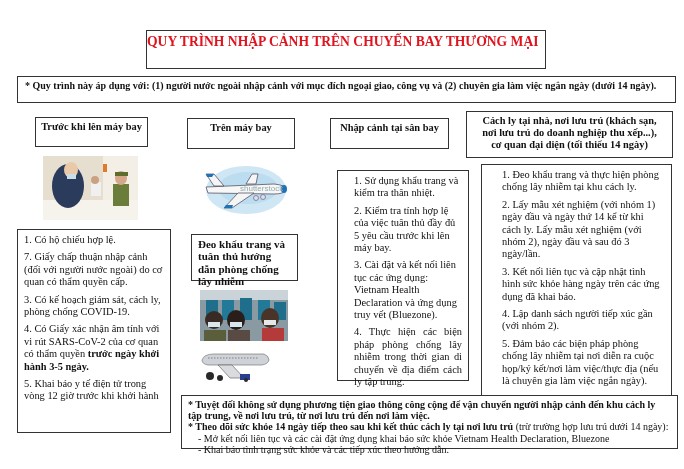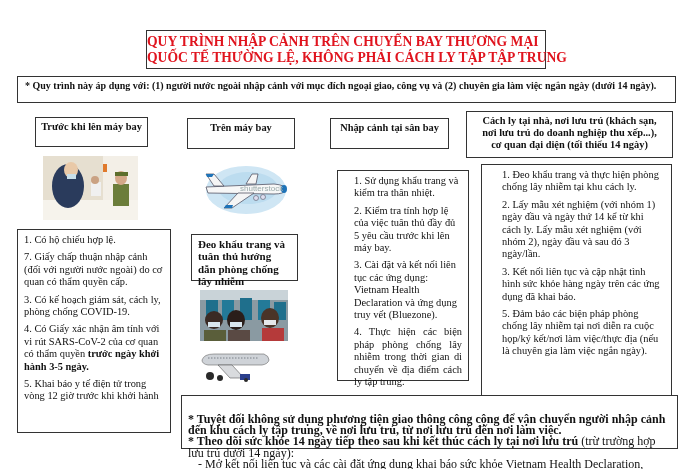--- a/index.html
+++ b/index.html
@@ -16,33 +16,32 @@
   .h4 { left: 466px; top: 111px; width: 207px; height: 47px; padding-top: 3px; }
   .list { font-size: 10.4px; line-height: 12.4px; padding: 4px 6px; }
   .list p { margin-bottom: 5px; }
   .list b { font-weight: bold; }
   .l1 { left: 17px; top: 229px; width: 154px; height: 204px; }
   .l3 { left: 337px; top: 170px; width: 132px; height: 211px; padding-left: 16px; }
   .l3 p { text-align: left; }
   .l3 p.just { text-align: justify; }
   .l4 { left: 481px; top: 164px; width: 191px; height: 233px; padding-left: 20px; }
   .t2 { left: 191px; top: 234px; width: 107px; height: 47px; font-size: 11px; line-height: 12.4px; padding: 3px 6px; font-weight: bold; }
-  .bottom { left: 181px; top: 395px; width: 497px; height: 54px; padding: 18px 6px; font-size: 12px; line-height: 11.2px; }
+  .bottom { left: 181px; top: 395px; width: 497px; height: 54px; padding: 3px 6px; font-size: 10px; line-height: 11.2px; }
   .bottom .b { font-weight: bold; }
   .bottom .sub { padding-left: 10px; }
   .img { position: absolute; overflow: hidden; }
   .photo1 { left: 43px; top: 156px; width: 95px; height: 64px; background: linear-gradient(180deg,#d8d4c8 0%,#e8e2d6 35%,#cfc5b0 60%,#efe9dc 100%); }
   .cabin { left: 200px; top: 290px; width: 88px; height: 51px; background: linear-gradient(180deg,#7e8f98 0%,#8aa2ad 40%,#5d6f79 100%); }
 </style>
 </head>
 <body>
 
 <div class="box title-box">
   <div class="title-line">QUY TRÌNH NHẬP CẢNH TRÊN CHUYẾN BAY THƯƠNG MẠI</div>
-  <div class="title-line">QUỐC TẾ THƯỜNG LỆ, KHÔNG PHẢI CÁCH LY TẬP TẬP TRUNG</div>
 </div>
 
 <div class="box scope-box">* Quy trình này áp dụng với: (1) người nước ngoài nhập cảnh với mục đích ngoại giao, công vụ và (2) chuyên gia làm việc ngắn ngày (dưới 14 ngày).</div>
 
 <div class="box hdr h1">Trước khi lên máy bay</div>
 <div class="box hdr h2">Trên máy bay</div>
 <div class="box hdr h3">Nhập cảnh tại sân bay</div>
 <div class="box hdr h4">
   <div>Cách ly tại nhà, nơi lưu trú (khách sạn,</div>
   <div>nơi lưu trú do doanh nghiệp thu xếp...),</div>
@@ -130,20 +129,21 @@
   <p>1. Sử dụng khẩu trang và kiểm tra thân nhiệt.</p>
   <p>2. Kiểm tra tính hợp lệ của việc tuân thủ đầy đủ 5 yêu cầu trước khi lên máy bay.</p>
   <p>3. Cài đặt và kết nối liên tục các ứng dụng: Vietnam Health Declaration và ứng dụng truy vết (Bluezone).</p>
   <p class="just">4. Thực hiện các biện pháp phòng chống lây nhiễm trong thời gian di chuyển về địa điểm cách ly tập trung.</p>
 </div>
 
 <div class="box list l4">
   <p>1. Đeo khẩu trang và thực hiện phòng chống lây nhiễm tại khu cách ly.</p>
   <p>2. Lấy mẫu xét nghiệm (với nhóm 1) ngày đầu và ngày thứ 14 kể từ khi cách ly.  Lấy mẫu xét nghiệm (với nhóm 2), ngày đầu và sau đó 3 ngày/lần.</p>
   <p>3. Kết nối liên tục và cập nhật tình hình sức khỏe hàng ngày trên các ứng dụng đã khai báo.</p>
+  <p>4. Lập danh sách người tiếp xúc gần (với nhóm 2).</p>
   <p>5. Đảm bảo các biện pháp phòng chống lây nhiễm tại nơi diễn ra cuộc họp/ký kết/nơi làm việc/thực địa (nếu là chuyên gia làm việc ngắn ngày).</p>
 </div>
 
 <div class="box bottom">
   <div class="b">* Tuyệt đối không sử dụng phương tiện giao thông công cộng để vận chuyển người nhập cảnh đến khu cách ly tập trung, về nơi lưu trú, từ nơi lưu trú đến nơi làm việc.</div>
   <div><span class="b">* Theo dõi sức khỏe 14 ngày tiếp theo sau khi kết thúc cách ly tại nơi lưu trú</span><span> (trừ trường hợp lưu trú dưới 14 ngày):</span></div>
   <div class="sub">- Mở kết nối liên tục và các cài đặt ứng dụng khai báo sức khỏe Vietnam Health Declaration, Bluezone</div>
   <div class="sub">- Khai báo tình trạng sức khỏe và các tiếp xúc theo hướng dẫn.</div>
 </div>
 

